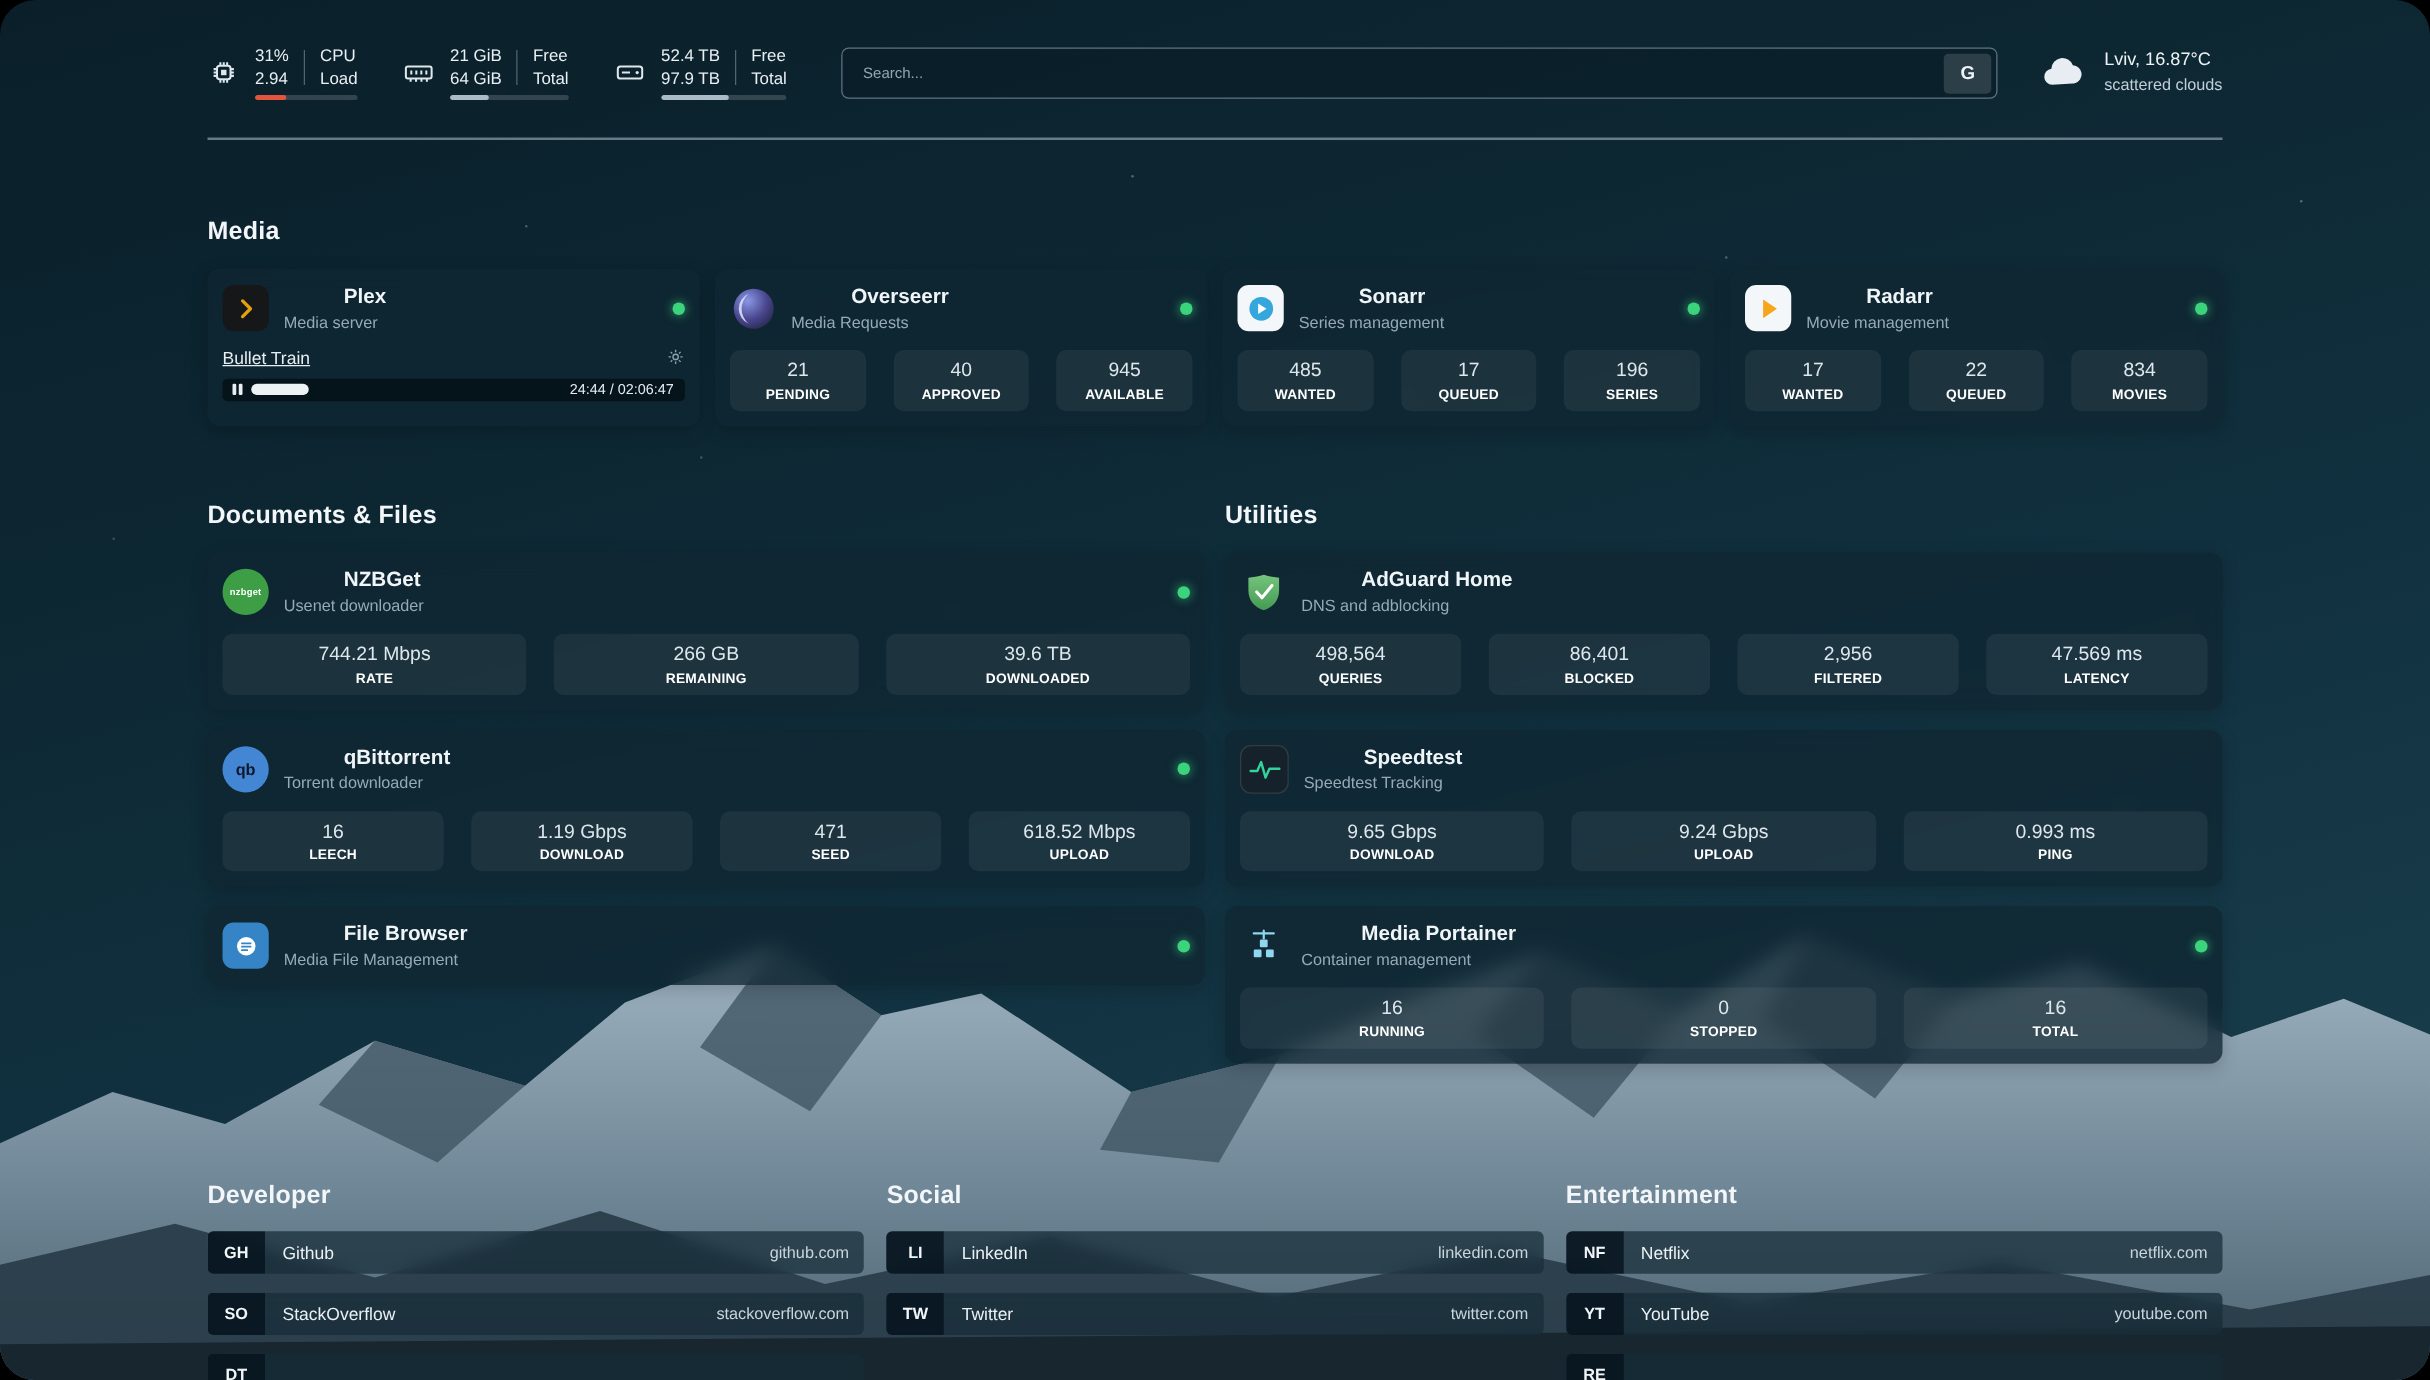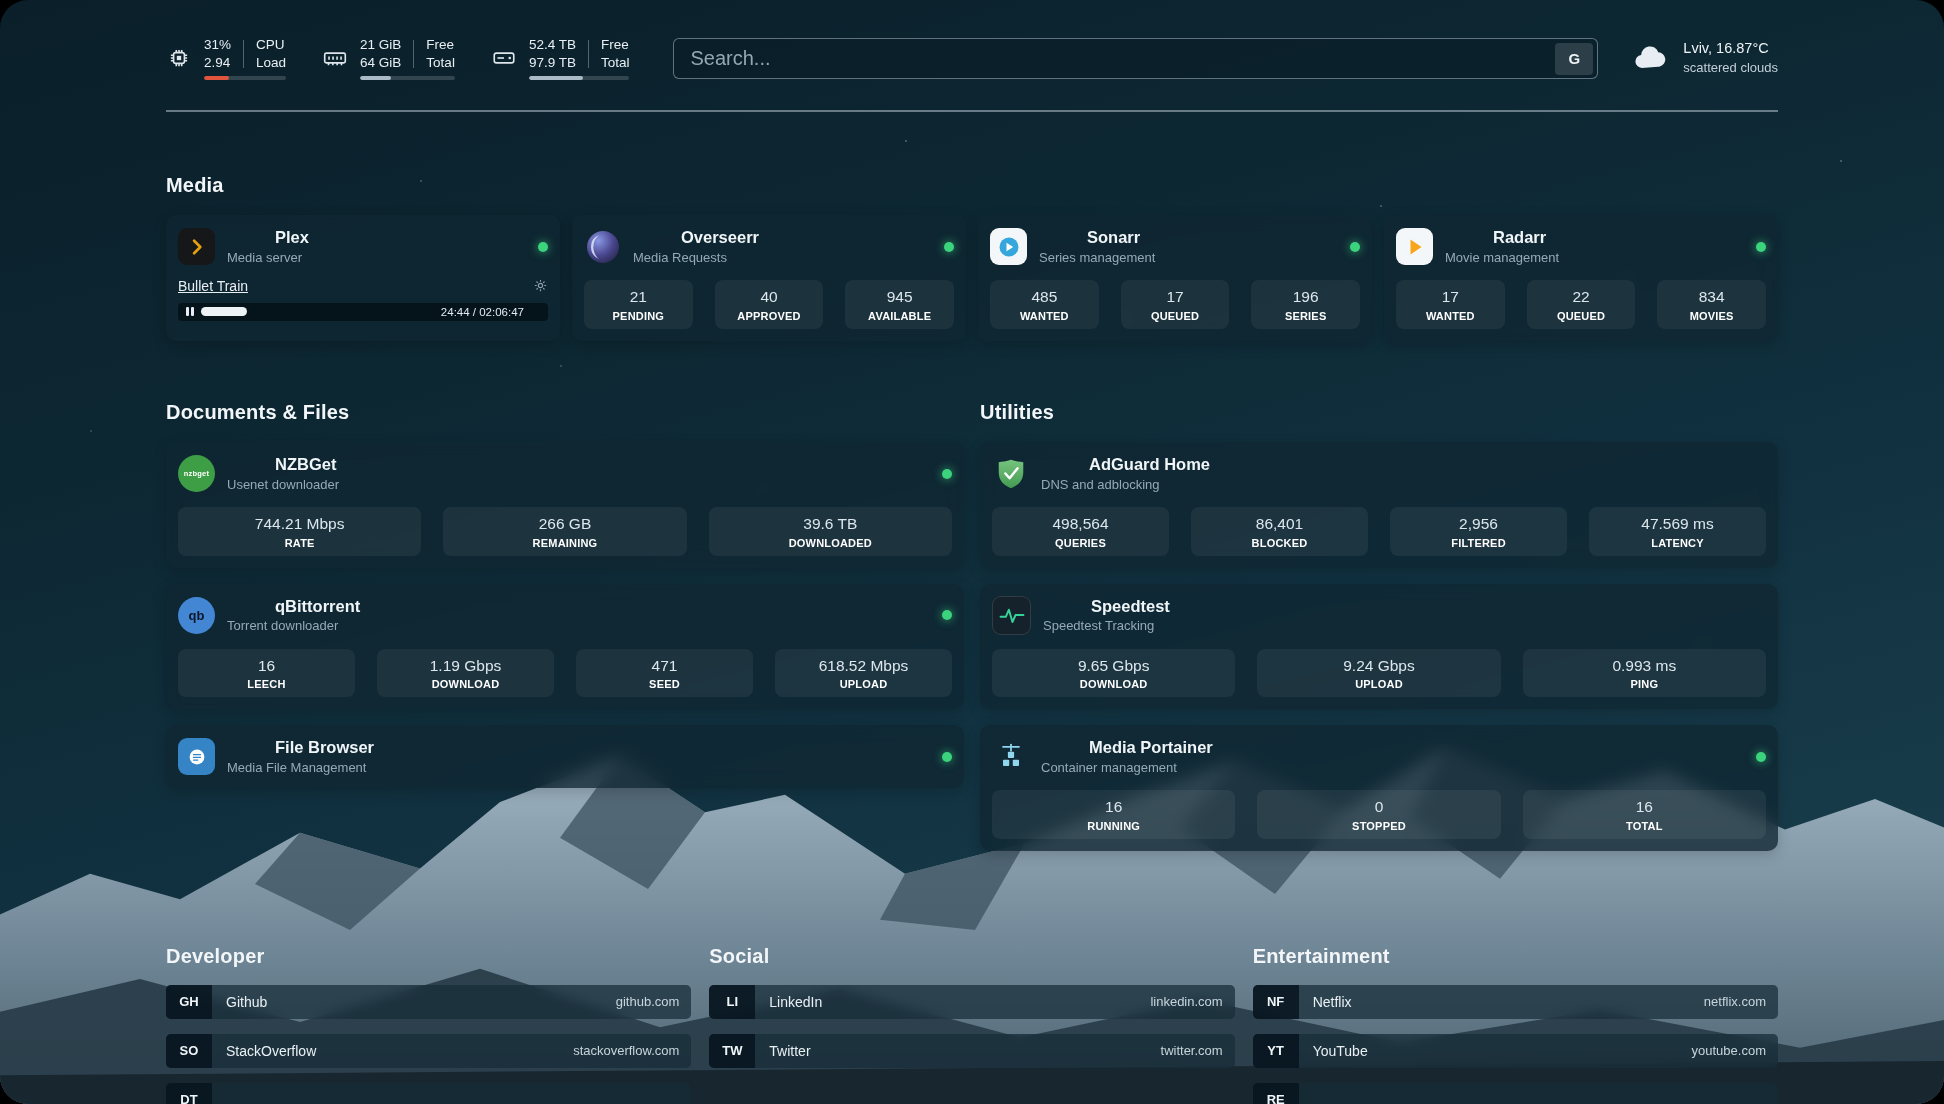--- a/index.html
+++ b/index.html
@@ -24,21 +24,21 @@
   .hw-icon{display:flex;align-items:center;justify-content:center;}
   .hw-body{display:flex;flex-direction:column;}
   .hw-row{display:flex;align-items:center;gap:12px;}
   .hw-col{display:flex;flex-direction:column;line-height:1.3;}
   .hw-val{font-size:13.5px;color:#e9eff3;white-space:nowrap;}
   .hw-sep{width:1px;height:28px;background:rgba(255,255,255,.3);}
   .hw-bar{margin-top:5px;height:4px;border-radius:2px;background:rgba(255,255,255,.16);overflow:hidden;}
   .hw-fill{height:100%;border-radius:2px;}
   .search{flex:1;max-width:1000px;margin:0 34px 0 44px;position:relative;}
   .search input{width:100%;box-sizing:border-box;height:41px;background:rgba(9,28,38,.55);border:1px solid rgba(165,185,198,.55);
-    border-radius:6px;color:#e6edf2;font-size:20px;padding:0 52px 0 16px;outline:none;font-family:inherit;}
+    border-radius:6px;color:#e6edf2;font-size:12px;padding:0 52px 0 16px;outline:none;font-family:inherit;}
   .search input::placeholder{color:#93a7b2;}
   .search .engine{position:absolute;right:5px;top:5px;width:38px;height:32px;border:none;border-radius:4px;
     background:rgba(255,255,255,.14);color:#eef3f6;font-size:15px;font-weight:600;display:flex;align-items:center;justify-content:center;cursor:pointer;}
   .weather{margin-left:auto;display:flex;align-items:center;gap:13px;}
   .weather-text{display:flex;flex-direction:column;line-height:1.35;}
   .weather-loc{font-size:14.5px;color:#eef3f6;}
   .weather-cond{font-size:13px;color:#c2cfd8;}
   .top-divider{margin-top:30px;height:0;border-bottom:2px solid rgba(195,210,220,.5);}
 
   
@@ -70,21 +70,21 @@
   .stat-label{font-size:11px;font-weight:700;color:#fff;margin-top:3px;letter-spacing:.2px;white-space:nowrap;}
 
   
   .np-row{margin-top:12px;display:flex;align-items:center;justify-content:space-between;text-decoration:underline;}
   .np-title{font-size:14px;color:#e8eef3;}
   .gear{display:flex;align-items:center;cursor:pointer;}
   .player{margin-top:9px;position:relative;height:18px;border-radius:4px;background:rgba(5,17,25,.85);display:flex;align-items:center;padding:0 8px;}
   .pause{display:inline-flex;gap:2.5px;margin-right:7px;cursor:pointer;}
   .pause i{display:block;width:2.5px;height:9px;background:#e7edf2;border-radius:1px;}
   .np-fill{height:9px;border-radius:5px;}
-  .np-time{position:absolute;right:24px;top:50%;transform:translateY(-50%);font-size:11.5px;color:#e3ebf1;white-space:nowrap;}
+  .np-time{position:absolute;right:9px;top:50%;transform:translateY(-50%);font-size:11.5px;color:#e3ebf1;white-space:nowrap;}
 
   
   .bookmarks{margin-top:78px;display:grid;grid-template-columns:1fr 1fr 1fr;gap:18px;padding-bottom:60px;}
   .bm-list{margin-top:16px;display:flex;flex-direction:column;gap:15px;}
   .bm-row{display:flex;align-items:center;height:34px;background:rgba(22,44,56,.72);border-radius:5px;overflow:hidden;cursor:pointer;backdrop-filter:blur(6px);}
   .bm-abbr{width:46px;height:100%;background:rgba(6,20,28,.82);display:flex;align-items:center;justify-content:center;
     font-size:13px;font-weight:700;color:#f0f5f8;flex:none;}
   .bm-name{padding-left:14px;font-size:14px;color:#eaf0f4;}
   .bm-url{margin-left:auto;padding-right:12px;font-size:13px;color:#c8d5dd;}
 </style>

